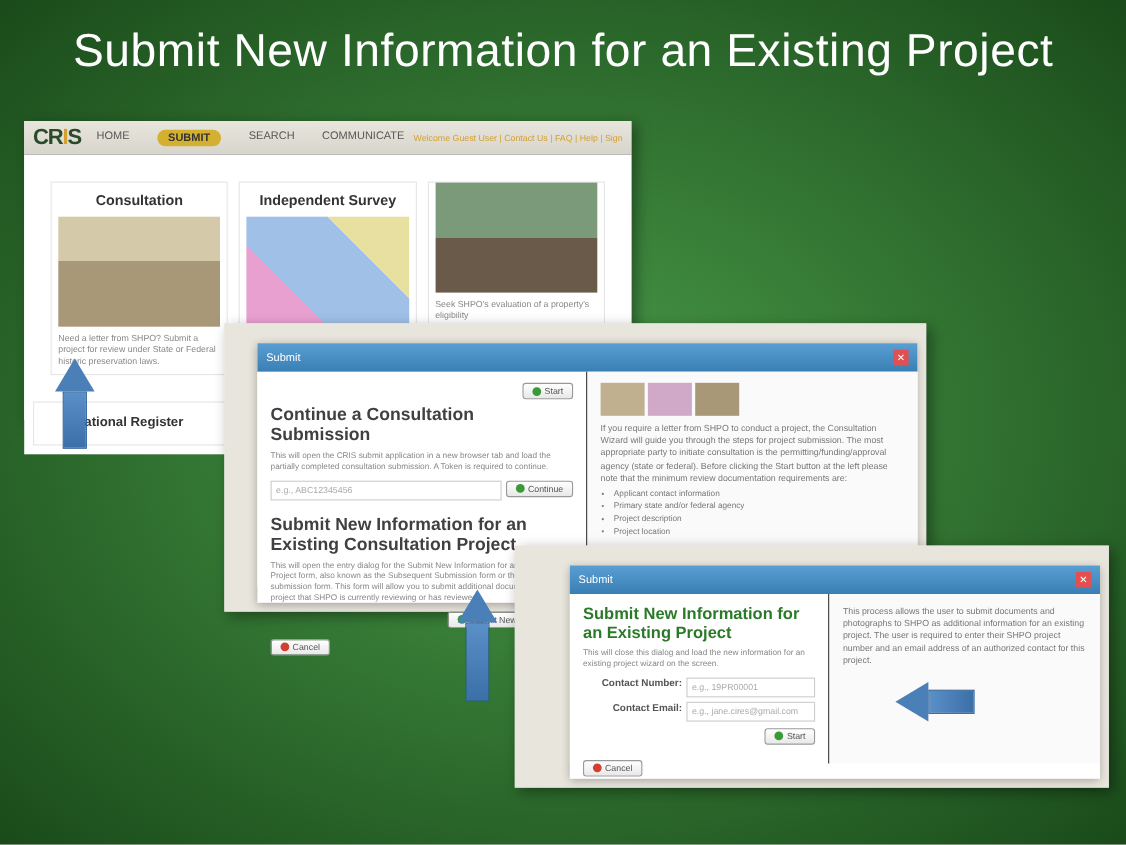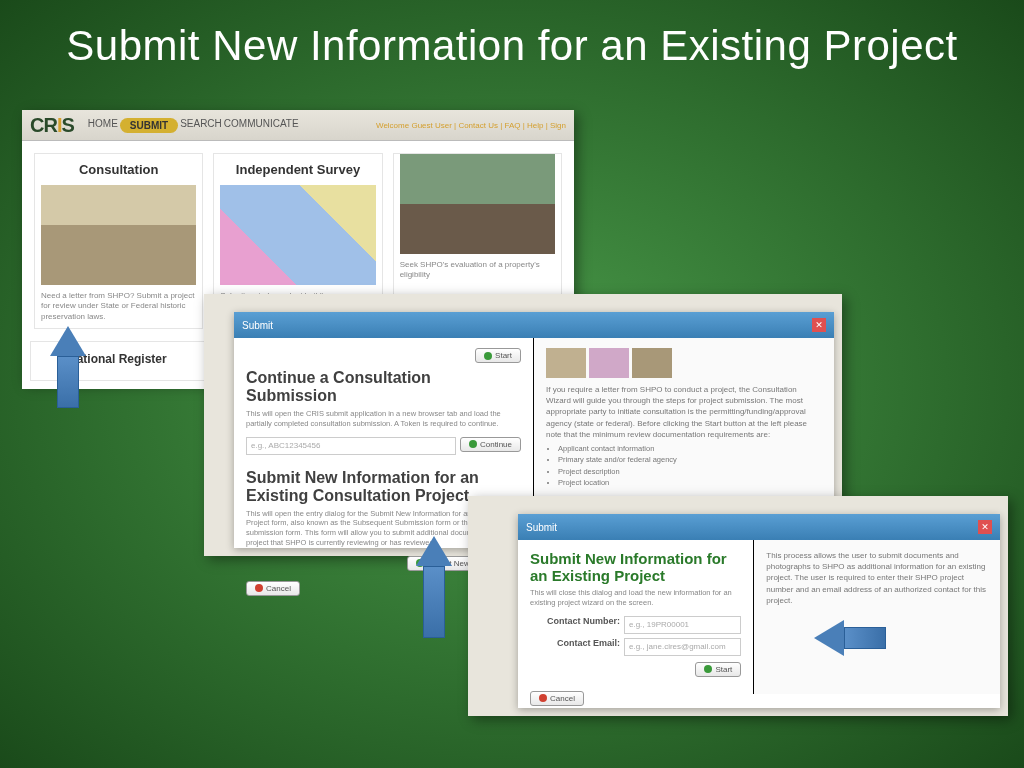--- a/index.html
+++ b/index.html
@@ -7,24 +7,24 @@
 .title{color:#fff;font-size:42px;font-weight:400;text-align:center;padding-top:22px;letter-spacing:.5px}
 .shot{position:absolute;background:#f0f0f0;box-shadow:4px 4px 12px rgba(0,0,0,.4);font-size:9px;color:#555}
 .shot1{left:22px;top:110px;width:552px;height:272px}
 .shot2{left:204px;top:294px;width:638px;height:262px}
 .shot3{left:468px;top:496px;width:540px;height:220px}
 
 
 .navbar{background:linear-gradient(#e8e5dc,#d8d5cc);height:30px;display:flex;align-items:center;padding:0 8px;border-bottom:1px solid #bbb;font-size:10px}
 .logo{font-weight:bold;font-size:20px;color:#2a4a2a;letter-spacing:-1px}
 .logo .o{color:#d4a030}
-.navitems{margin-left:14px;display:flex;gap:2px;font-size:10px;color:#555}
+.navitems{margin-left:14px;display:flex;gap:25px;font-size:10px;color:#555}
 .navitems span.active{background:#d4b030;border-radius:10px;padding:2px 10px;color:#333;font-weight:bold}
 .welcome{margin-left:auto;font-size:8px;color:#d4a030}
-.cards{display:flex;gap:10px;padding:12px;background:#fff}
+.cards{display:flex;gap:10px;padding:24px;background:#fff}
 .card{flex:1;background:#fff;border:1px solid #e5e5e5}
 .card-title{font-weight:bold;font-size:13px;text-align:center;padding:8px 4px;color:#333}
 .card-img{height:100px;margin:0 6px;background:#ddd;display:flex;align-items:center;justify-content:center;font-size:8px;color:#888}
 .img-arch{background:linear-gradient(#d4c9a8 40%,#a89878 40%)}
 .img-map{background:linear-gradient(45deg,#e8a0d0 30%,#a0c0e8 30% 70%,#e8e0a0 70%)}
 .img-cabin{background:linear-gradient(#7a9a7a 50%,#6a5a4a 50%)}
 .card-desc{font-size:8px;color:#888;padding:6px;line-height:1.3;text-align:left}
 .row2{display:flex;gap:6px;padding:0 8px 8px;background:#fff}
 .row2 .card{height:38px}
 .row2 .card-title{padding:10px 4px;font-size:12px}

